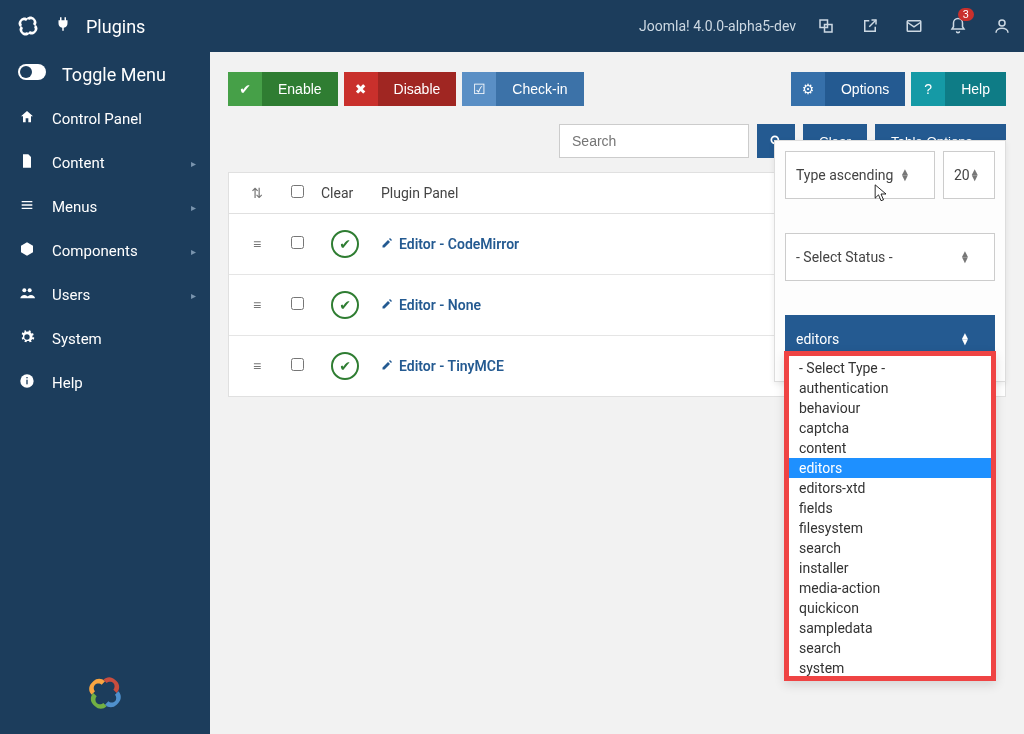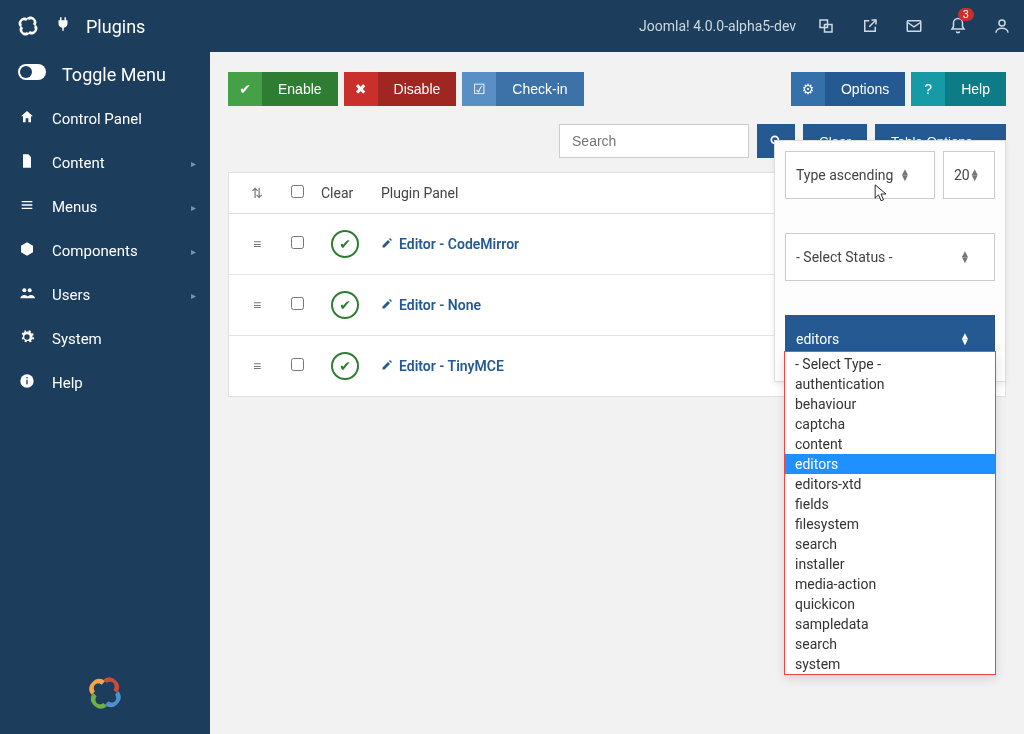--- a/index.html
+++ b/index.html
@@ -286,21 +286,21 @@
   }
   .sel-active .updown { color: #fff; }
 
   
   .dropdown-list {
     position: absolute;
     top: 10px;
     left: -1px;
     right: -1px;
     background: #fff;
-    border: 1px solid #ef4444;
+    border: 5px solid #ef4444;
     max-height: 330px;
     overflow: hidden;
     z-index: 20;
     box-shadow: 0 4px 10px rgba(0,0,0,0.12);
   }
   .dropdown-list .opt {
     padding: 2px 10px;
     font-size: 14px;
     color: #333;
     cursor: pointer;

